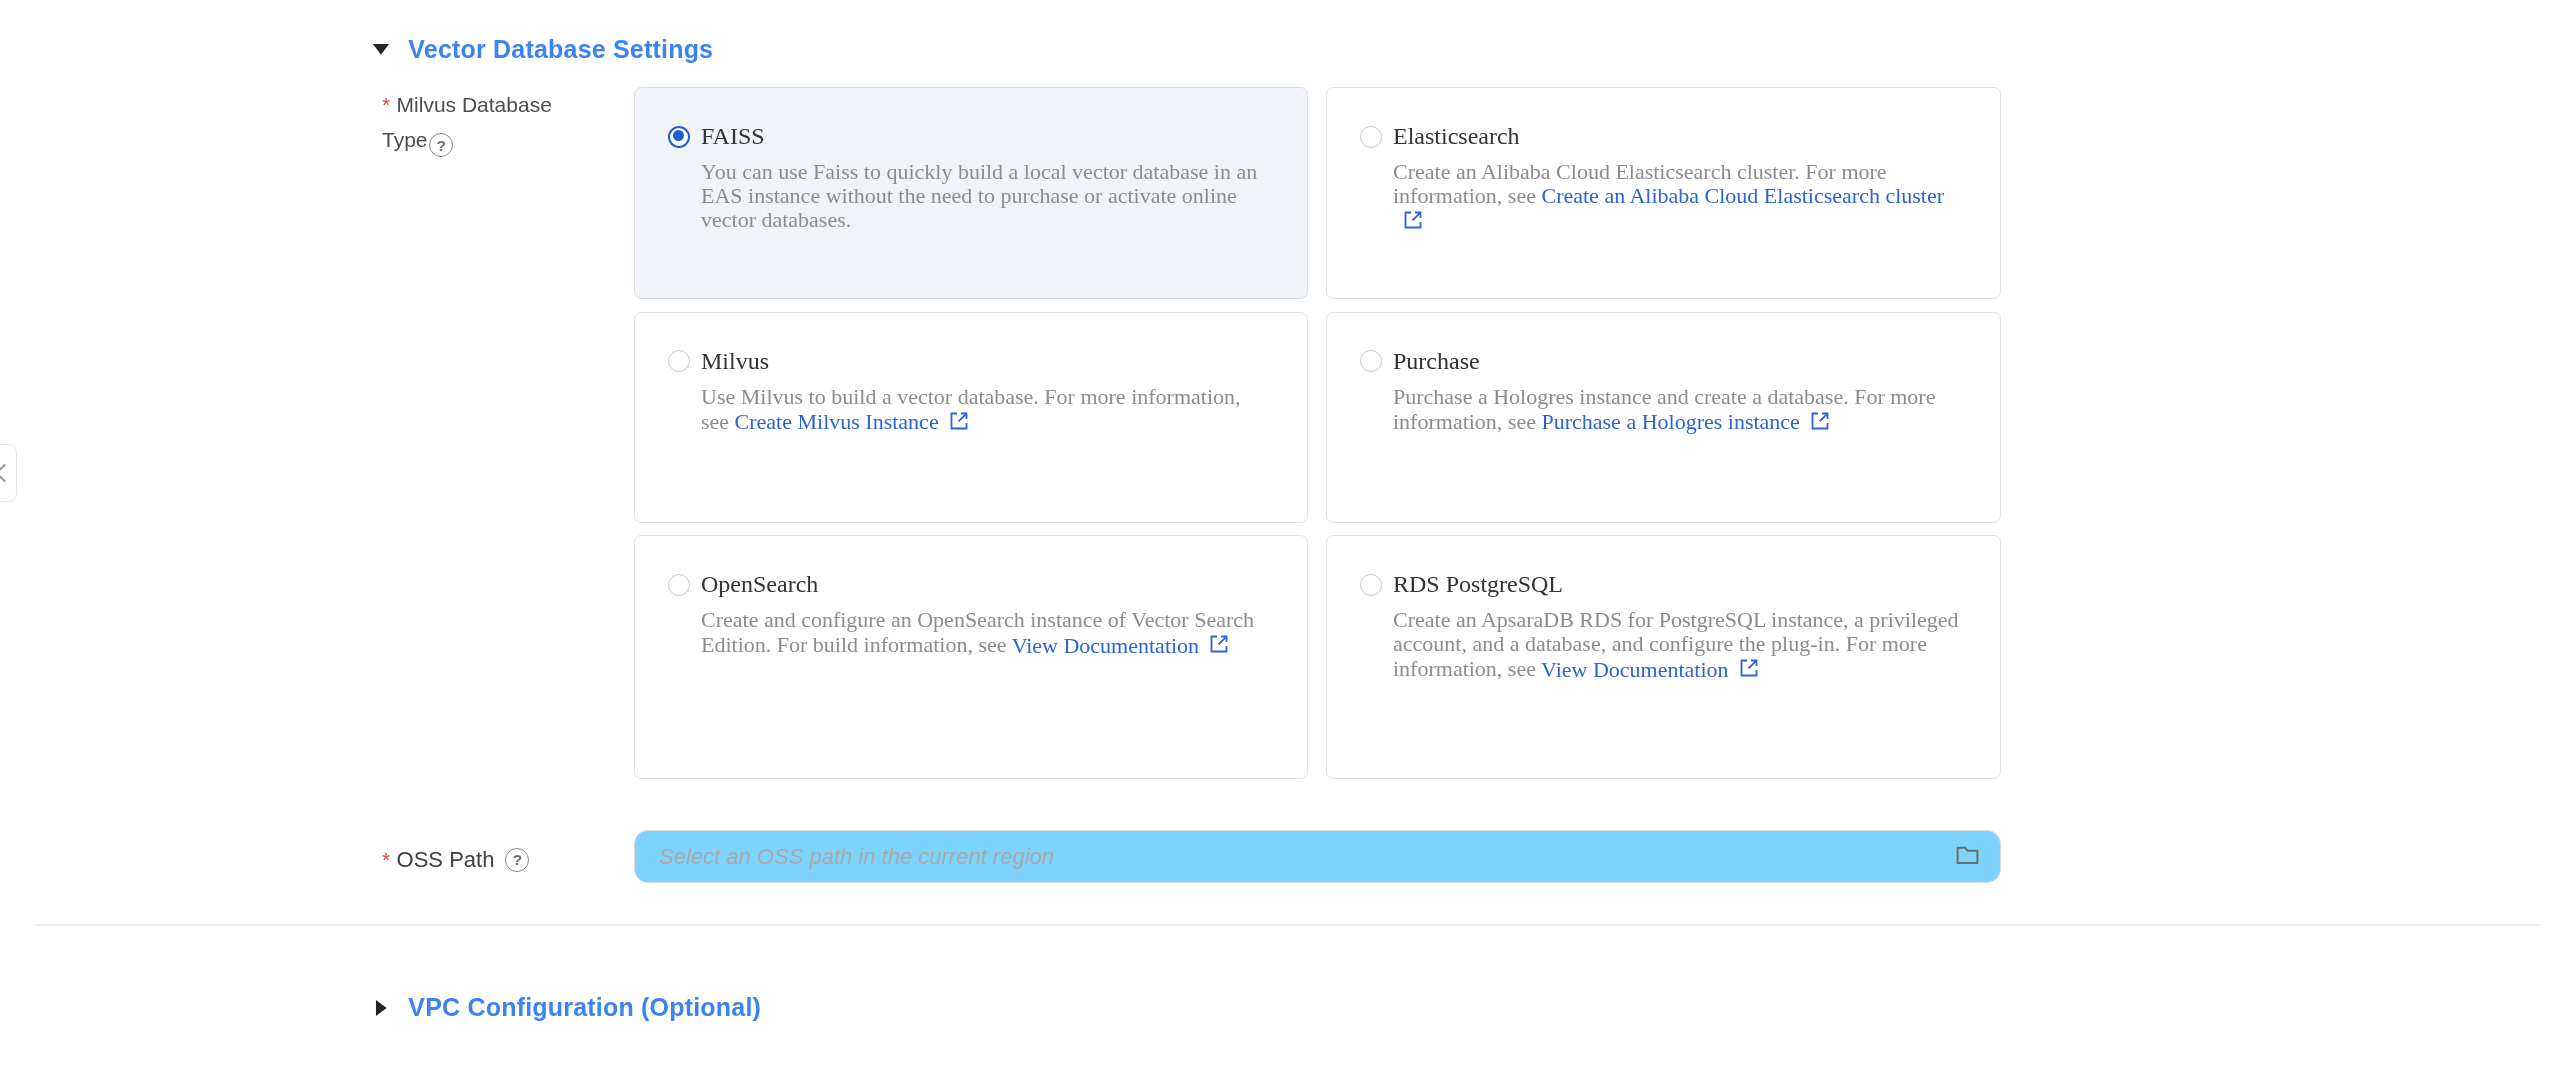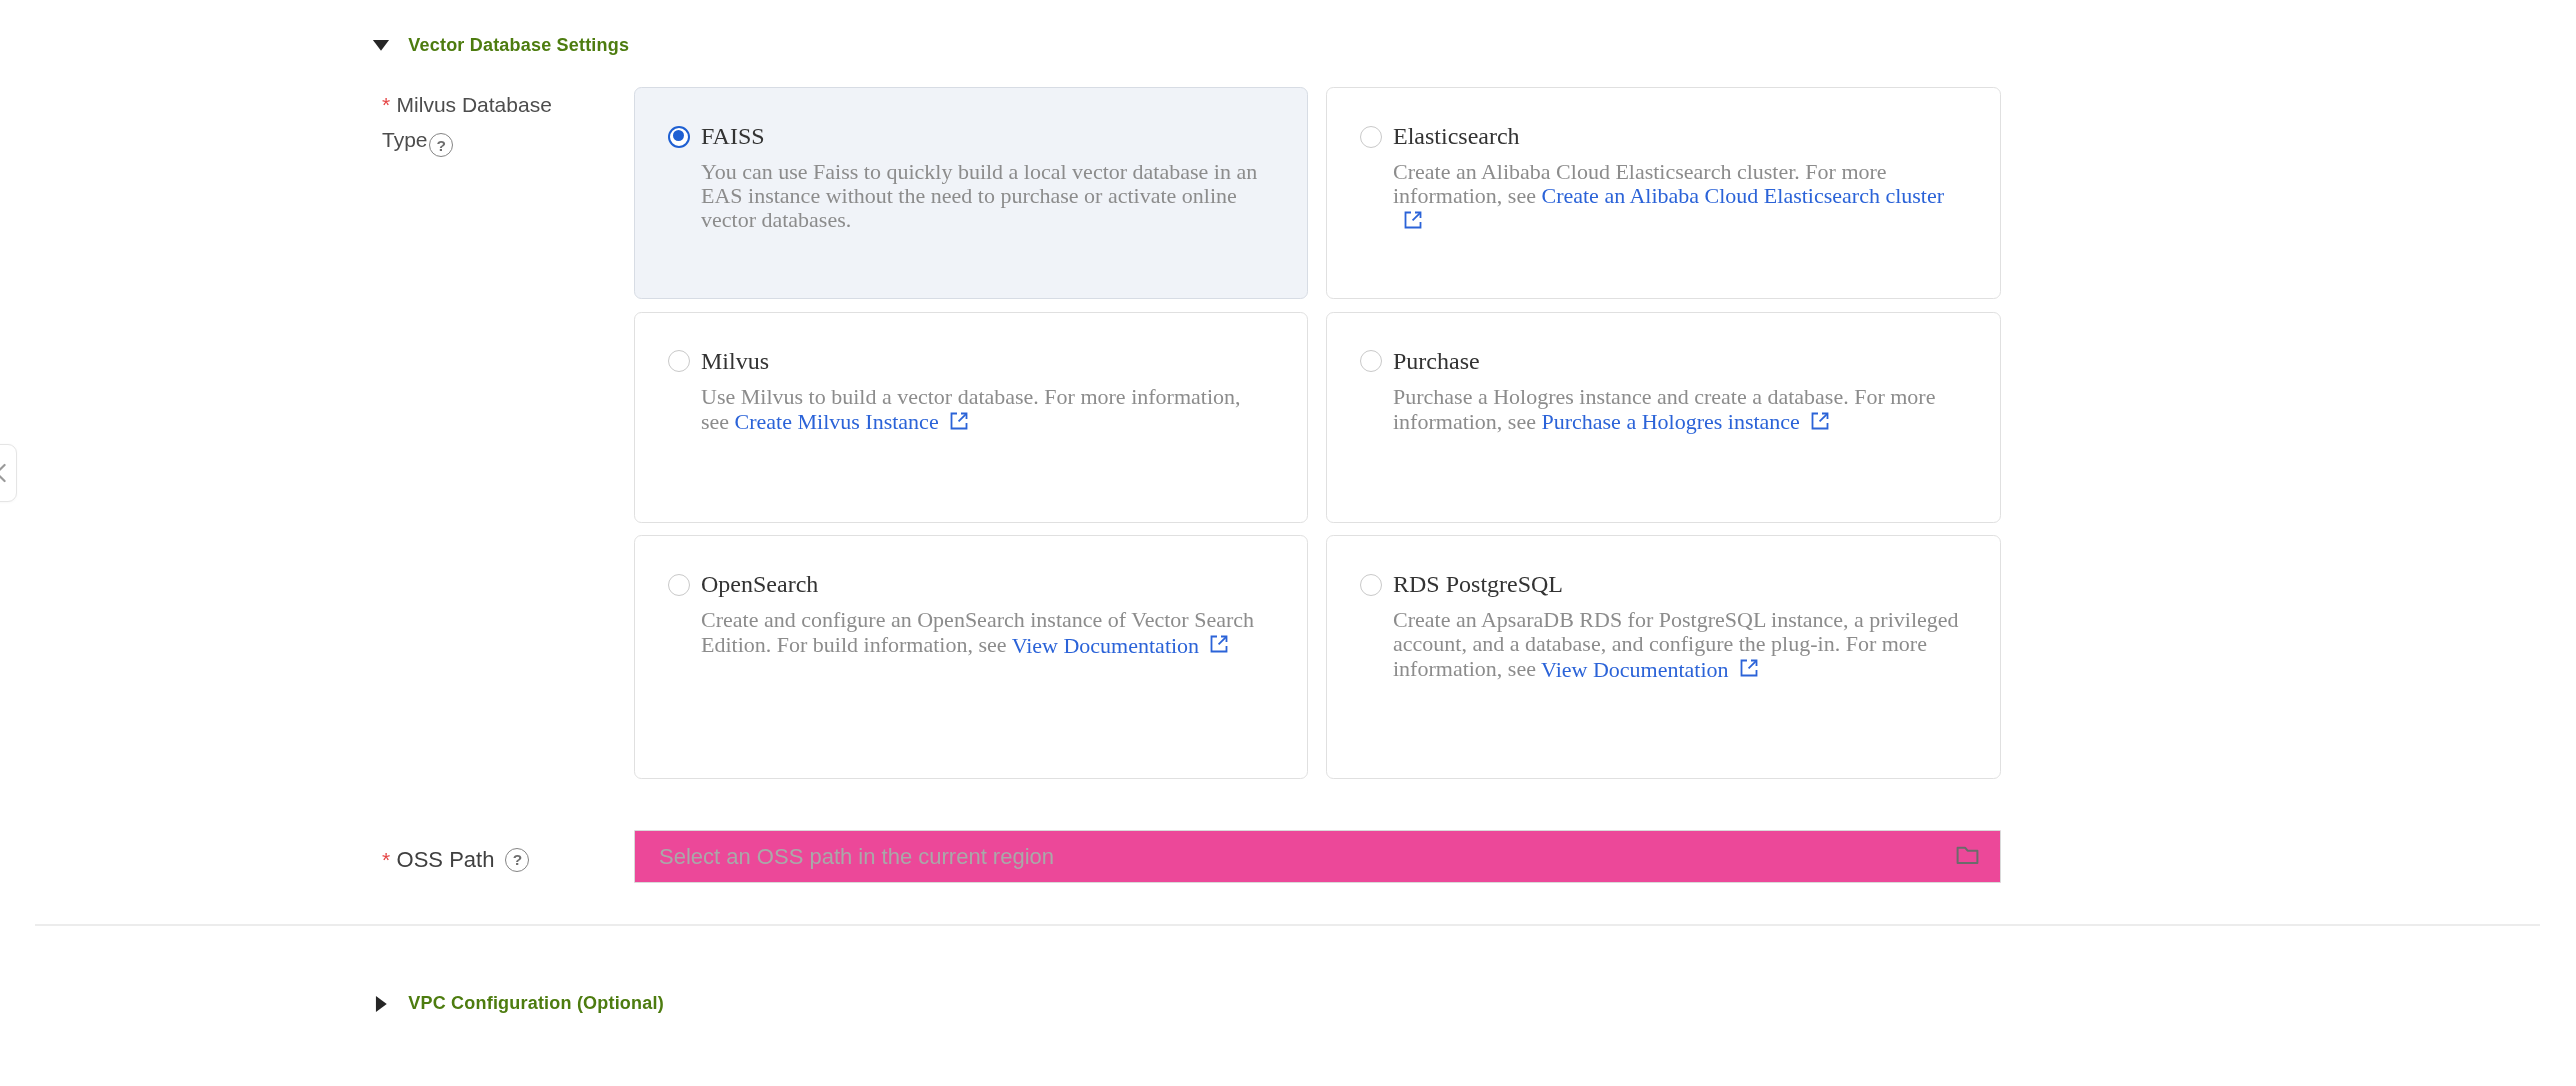--- a/index.html
+++ b/index.html
@@ -4,21 +4,21 @@
 <style>
   * { margin:0; padding:0; box-sizing:border-box; }
   html,body { width:2576px; height:1086px; background:#ffffff; overflow:hidden;
               font-family:"Liberation Sans", sans-serif; }
   .stage { position:relative; width:2576px; height:1086px; background:#fff; }
 
   
   .section-header { position:absolute; left:371px; display:flex; align-items:center;
                     gap:17.3px; cursor:pointer; }
   .section-header .tri { width:20px; height:20px; display:flex; align-items:center; justify-content:center; }
-  .section-header .title { font-size:18px; font-weight:700; color:#4d7c0f; letter-spacing:0.2px;text-align:right; }
+  .section-header .title { font-size:25px; font-weight:700; color:#3b82f6; letter-spacing:0.2px;text-align:right; }
   #vdb-header { top:35px; }
   #vpc-header { top:993px; }
 
   
   .field-label { position:absolute; left:382px; color:#4d4d4d; font-size:21px; line-height:35px; }
   #vdb-label { top:87px; width:191px; }
   #oss-label { top:842px; display:flex; align-items:center; }
   .req { color:#e54545; margin-right:6.4px; font-size:21px; }
   .help { display:inline-flex; align-items:center; justify-content:center;
           width:24px; height:24px; border:1.8px solid #848484; border-radius:50%;
@@ -42,23 +42,23 @@
            width:11px; height:11px; border-radius:50%; background:#1e5fd2; }
   .opt-title { font-size:24px; color:#333333; }
   .opt-desc { margin-left:33px; margin-top:10px; font-size:22px; line-height:24px;
               color:#8c8c8c; }
   .opt-desc a { color:#2b63d8; text-decoration:none; cursor:pointer; }
   .ext-icon { display:inline-block; width:24px; height:24px; margin-left:8.2px;
               vertical-align:-3.6px; color:#2b63d8; }
 
   
   .oss-input-wrap { position:absolute; left:634px; top:830px; width:1367px; height:53px; }
-  .oss-input { width:100%; height:100%; border:1.8px solid #d9d9d9; border-radius:1px;
+  .oss-input { width:100%; height:100%; border:1.8px solid #d9d9d9; border-radius:14px;
                font-size:22px; color:#333; padding:0 73px 0 24px; outline:none;
-               font-family:"Liberation Sans", sans-serif; background:#ec4899; }
+               font-family:"Liberation Sans", sans-serif; background:#7dd3fc;font-style:italic; }
   .oss-input::placeholder { color:#a9a9a9; }
   .folder-btn { position:absolute; right:20px; top:12.7px; width:27px; height:27px;
                 background:transparent; border:none; cursor:pointer; padding:0; }
 
   
   .divider { position:absolute; left:35px; top:924px; width:2505px; height:1.8px;
              background:#ececec; }
 
   
   .panel-handle { position:absolute; left:-25.5px; top:444px; width:42px; height:58px;

